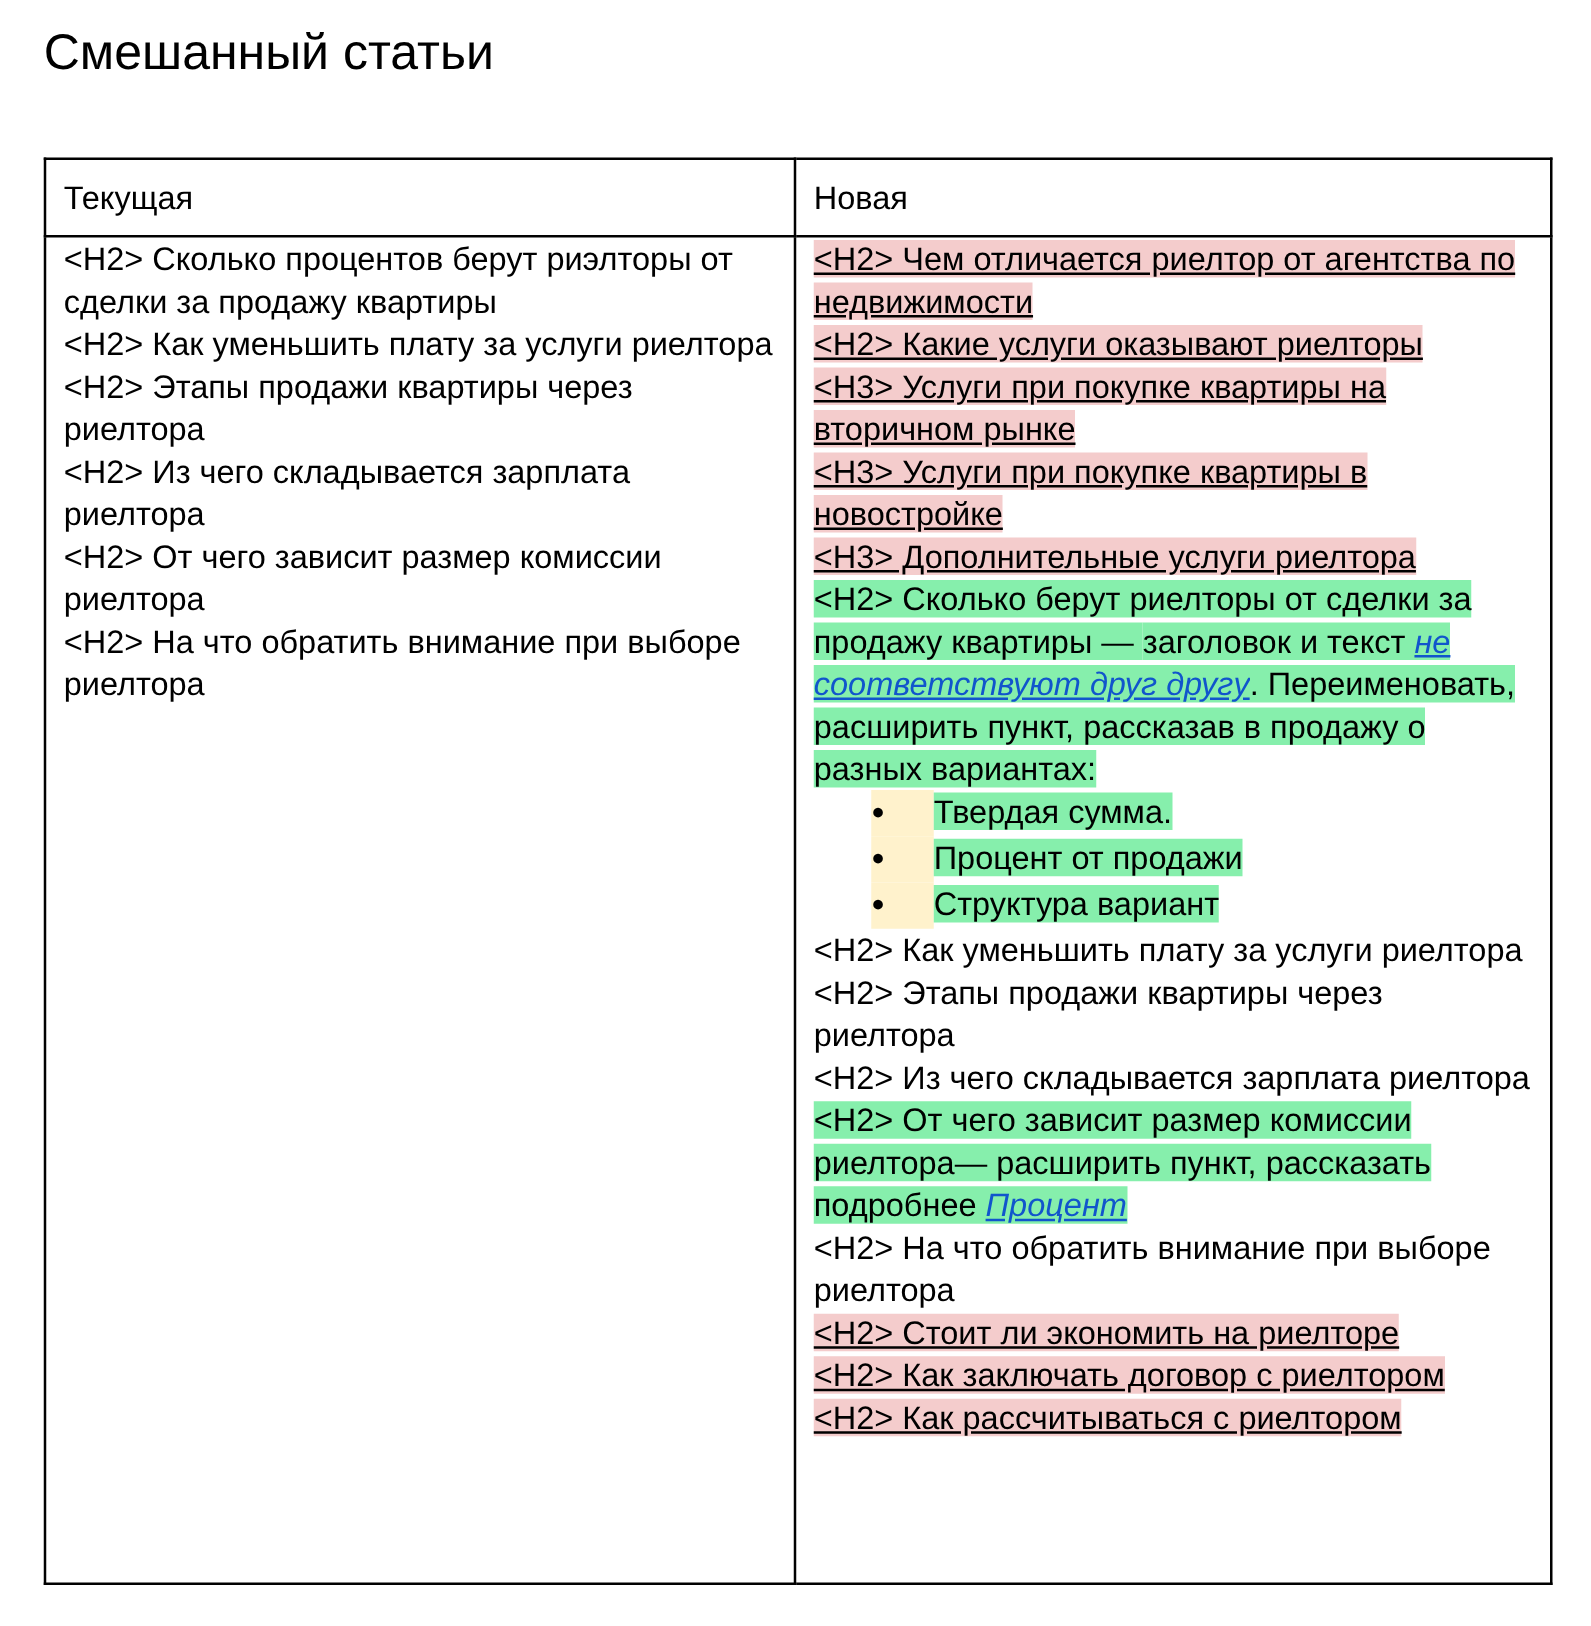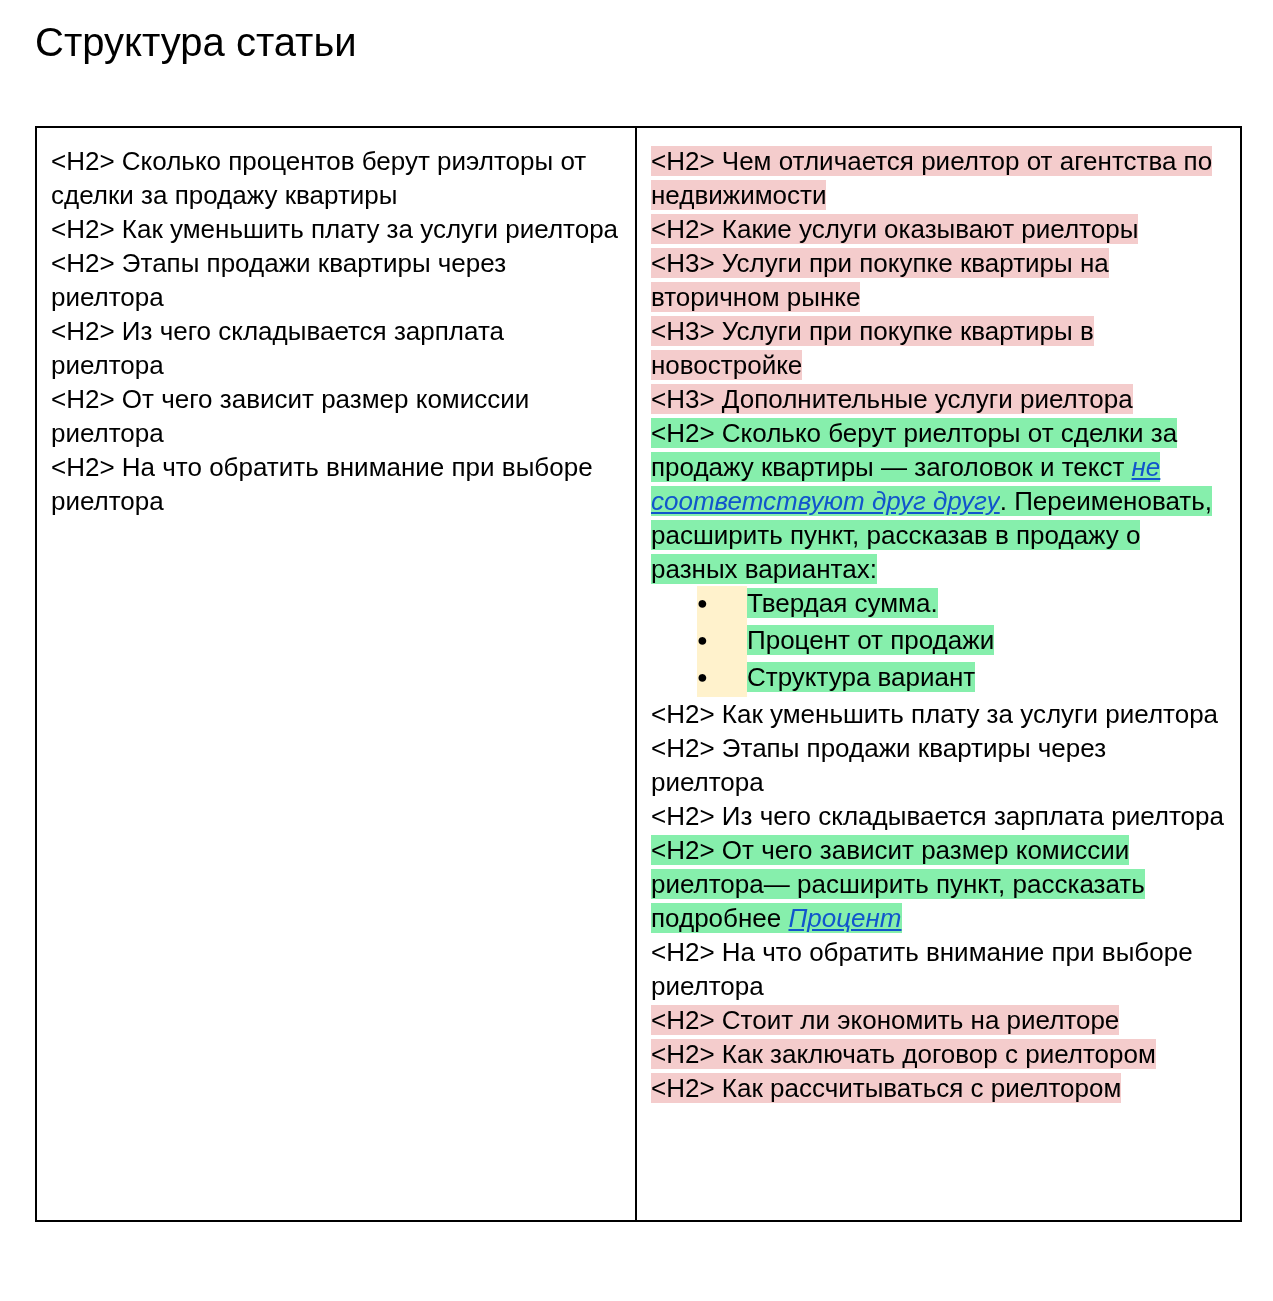--- a/index.html
+++ b/index.html
@@ -13,45 +13,49 @@
   }
   table.struct {
     position: absolute; left: 35px; top: 126px;
     width: 1205px; border-collapse: collapse; table-layout: fixed;
   }
   table.struct td {
     border: 2px solid #000; vertical-align: top;
     font-size: 26px; line-height: 34px; padding: 0 14px;
   }
   table.struct td.head { height: 60px; vertical-align: middle; }
-  table.struct td.body { height: 1076px; padding-top: 16px; }
+  table.struct td.body { height: 1076px; }
   col.c1 { width: 600px; }
   col.c2 { width: 605px; }
   .line { display: block; }
   .hl { display: inline; }
-  .pink { background: #f4cccc; }
+  .pink { background: #f4cccc; text-decoration: underline; }
   .yellow { background: #86efac; }
   .it { }
   a.lnk { color: #1155cc; text-decoration: underline; font-style: italic; }
   ul.opts { list-style: none; margin: 0; padding: 0 0 0 46px; }
   ul.opts li { display: block; }
   ul.opts li .bul { display: inline-block; width: 50px; background: #fff2cc; }
   ul.opts li .bul::before { content: "●"; font-size: 18px; position: relative; top: -3px; }
 </style>
 </head>
 <body>
 
-<h1 class="title">Структура статьи</h1>
+<h1 class="title">Смешанный статьи</h1>
 
 <table class="struct">
   <colgroup>
       <col class="c1">
       <col class="c2">
     </colgroup>
   <tbody>
+      <tr>
+    <td class="head">Текущая</td>
+    <td class="head">Новая</td>
+  </tr>
   <tr>
     <td class="body">
       <span class="line">&lt;H2&gt; Сколько процентов берут риэлторы от сделки за продажу квартиры</span>
       <span class="line">&lt;H2&gt; Как уменьшить плату за услуги риелтора</span>
       <span class="line">&lt;H2&gt; Этапы продажи квартиры через риелтора</span>
       <span class="line">&lt;H2&gt; Из чего складывается зарплата риелтора</span>
       <span class="line">&lt;H2&gt; От чего зависит размер комиссии риелтора</span>
       <span class="line">&lt;H2&gt; На что обратить внимание при выборе риелтора</span>
     </td>
     <td class="body">

